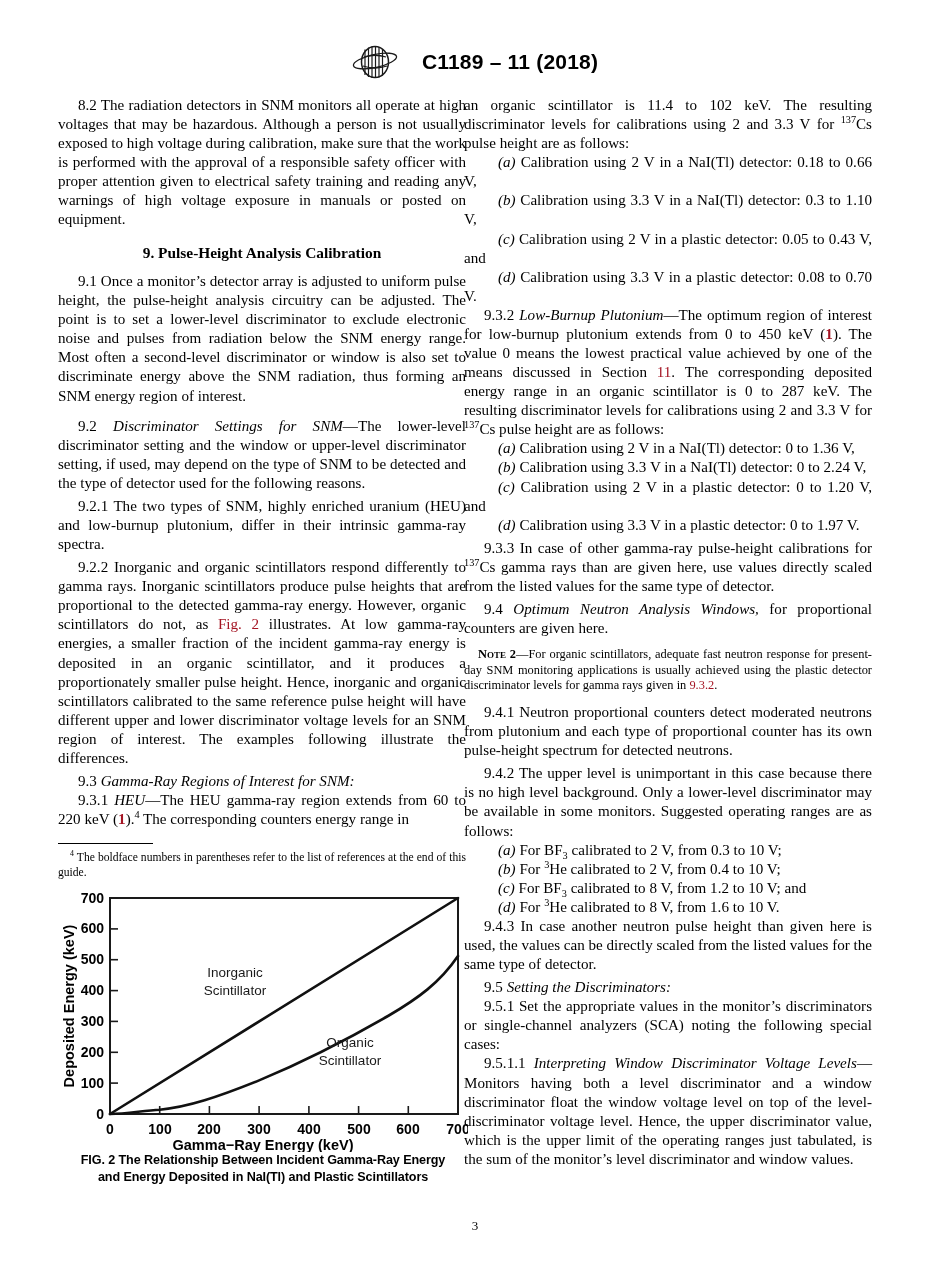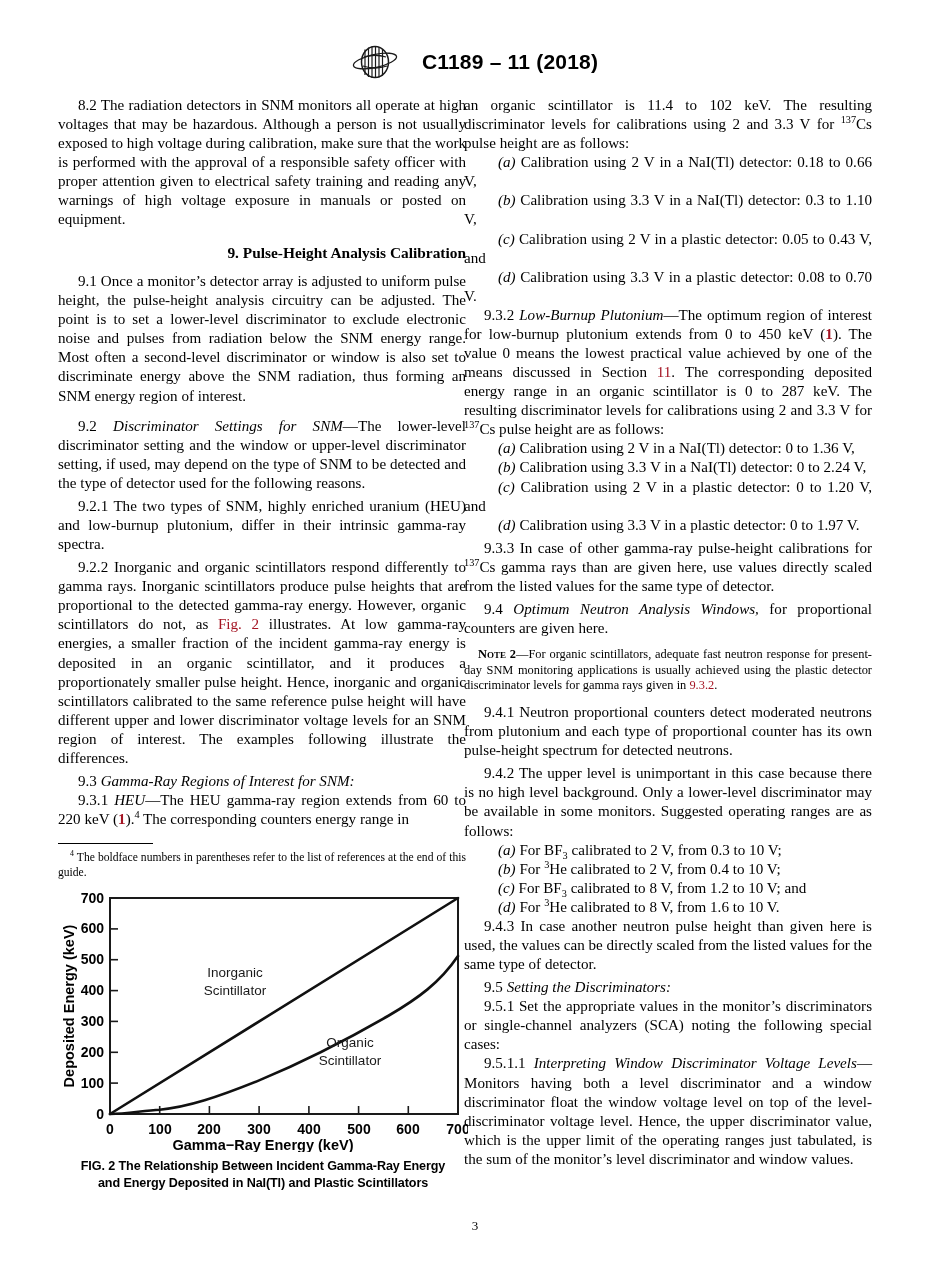--- a/index.html
+++ b/index.html
@@ -55,21 +55,21 @@
   p { margin: 0; }
   p.ind { text-indent: 20px; }
   p.ind2 { text-indent: 34px; }
   p.noind { text-indent: 0; }
 
   h2.section-head {
     font-family: "Liberation Serif", serif;
     font-weight: bold;
     font-size: 15.4px;
     margin: 13px 0 10px 0;
-    text-align: right;
+    text-align: center;
     text-indent: 0;
   }
 
   .gap { height: 11px; }
   .gap-sm { height: 4px; }
 
   i, .it { font-style: italic; }
   .ref { color: #a41423; }
   sup { font-size: 0.68em; vertical-align: super; line-height: 0; }
   sub { font-size: 0.68em; vertical-align: sub; line-height: 0; }
@@ -109,21 +109,20 @@
     top: 884px;
     width: 410px;
   }
   .figure-svg { display:block; }
   .figcaption {
     font-family: "Liberation Sans", sans-serif;
     font-weight: bold;
     font-size: 12.6px;
     line-height: 1.35;
     text-align: center;
-    margin-top: 6px;
     letter-spacing: -0.1px;
   }
 
   
   .page-number {
     position: absolute;
     left: 0; right: 0;
     top: 1218px;
     text-align: center;
     font-size: 13px;

